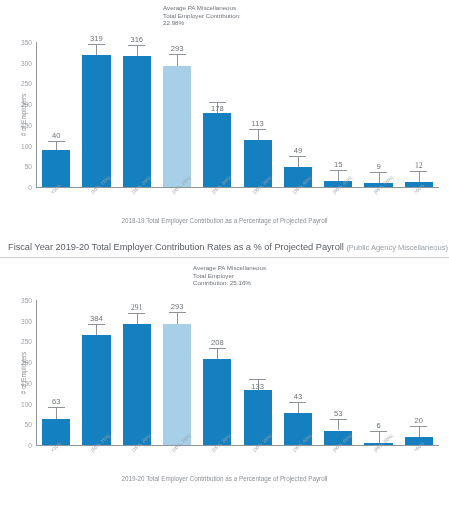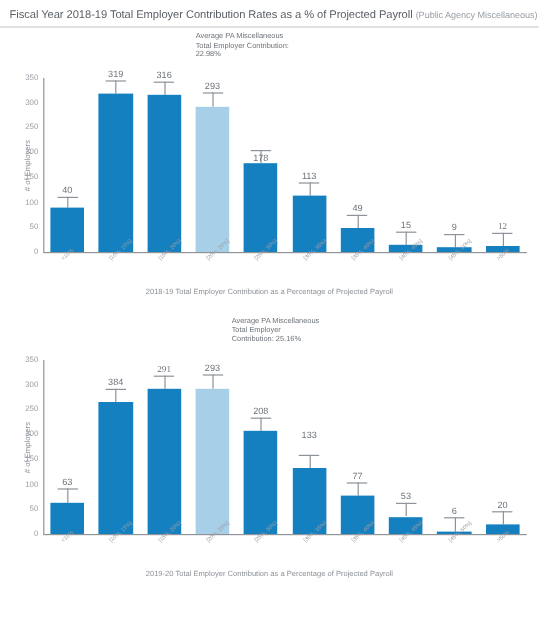--- a/index.html
+++ b/index.html
@@ -95,24 +95,20 @@
     font-size:6.2px;
     line-height:7.6px;
     color:#6d7278;
     white-space:nowrap;
   }
 </style>
 </head>
 <body>
 
 <div class="panel">
-  <div class="panel-header">
-    <span>Fiscal Year 2018-19 Total Employer Contribution Rates as a % of Projected Payroll</span>
-    <span class="sub">(Public Agency Miscellaneous)</span>
-  </div>
   <div class="chart-wrap" id="chart0">
       <div class="ylabel" style="top: 114.5px;"># of Employers</div>
       <div class="ytick" style="top: 187px; left: 8px; width: 24px;">0</div>
       <div class="ytick" style="top: 166.286px; left: 8px; width: 24px;">50</div>
       <div class="ytick" style="top: 145.571px; left: 8px; width: 24px;">100</div>
       <div class="ytick" style="top: 124.857px; left: 8px; width: 24px;">150</div>
       <div class="ytick" style="top: 104.143px; left: 8px; width: 24px;">200</div>
       <div class="ytick" style="top: 83.4286px; left: 8px; width: 24px;">250</div>
       <div class="ytick" style="top: 62.7143px; left: 8px; width: 24px;">300</div>
       <div class="ytick" style="top: 42px; left: 8px; width: 24px;">350</div>
@@ -171,20 +167,24 @@
       <div class="xtitle" style="top: 217px; left: 0px;">2018-19 Total Employer Contribution as a Percentage of Projected Payroll</div>
       <div class="annot" style="left: 163.05px; top: 4px;">
         <div>Average PA Miscellaneous</div>
         <div>Total Employer Contribution:</div>
         <div>22.98%</div>
       </div>
     </div>
 </div>
 
 <div class="panel">
+  <div class="panel-header">
+    <span>Fiscal Year 2019-20 Total Employer Contribution Rates as a % of Projected Payroll</span>
+    <span class="sub">(Public Agency Miscellaneous)</span>
+  </div>
   <div class="chart-wrap" id="chart1">
       <div class="ylabel" style="top: 114.5px;"># of Employers</div>
       <div class="ytick" style="top: 187px; left: 8px; width: 24px;">0</div>
       <div class="ytick" style="top: 166.286px; left: 8px; width: 24px;">50</div>
       <div class="ytick" style="top: 145.571px; left: 8px; width: 24px;">100</div>
       <div class="ytick" style="top: 124.857px; left: 8px; width: 24px;">150</div>
       <div class="ytick" style="top: 104.143px; left: 8px; width: 24px;">200</div>
       <div class="ytick" style="top: 83.4286px; left: 8px; width: 24px;">250</div>
       <div class="ytick" style="top: 62.7143px; left: 8px; width: 24px;">300</div>
       <div class="ytick" style="top: 42px; left: 8px; width: 24px;">350</div>
@@ -211,26 +211,26 @@
       <div class="barlabel" style="left: 177.05px; top: 44.4286px;">293</div>
       <div class="xtick" style="left: 171.05px; top: 191px;">[20%, 25%]</div>
       <div class="whisker" style="left: 217.35px; top: 89.6429px; height: 11.1857px;"></div>
       <div class="whisker-cap" style="left: 208.887px; top: 89.6429px; width: 16.926px;"></div>
       <div class="bar" style="position: absolute; left: 203.245px; top: 100.829px; width: 28.21px; height: 86.1714px;"></div>
       <div class="barlabel" style="left: 217.35px; top: 79.6429px;">208</div>
       <div class="xtick" style="left: 211.35px; top: 191px;">[25%, 30%]</div>
       <div class="whisker" style="left: 257.65px; top: 120.714px; height: 11.1857px;"></div>
       <div class="whisker-cap" style="left: 249.187px; top: 120.714px; width: 16.926px;"></div>
       <div class="bar" style="position: absolute; left: 243.545px; top: 131.9px; width: 28.21px; height: 55.1px;"></div>
-      <div class="barlabel" style="left: 257.65px; top: 100px;">133</div>
+      <div class="barlabel" style="left: 257.65px; top: 124px;">133</div>
       <div class="xtick" style="left: 251.65px; top: 191px;">[30%, 35%]</div>
       <div class="whisker" style="left: 297.95px; top: 143.914px; height: 11.1857px;"></div>
       <div class="whisker-cap" style="left: 289.487px; top: 143.914px; width: 16.926px;"></div>
       <div class="bar" style="position: absolute; left: 283.845px; top: 155.1px; width: 28.21px; height: 31.9px;"></div>
-      <div class="barlabel" style="left: 297.95px; top: 133.914px;">77</div>
+      <div class="barlabel" style="left: 297.95px; top: 133.914px;">43</div>
       <div class="xtick" style="left: 291.95px; top: 191px;">[35%, 40%]</div>
       <div class="whisker" style="left: 338.25px; top: 161.314px; height: 11.1857px;"></div>
       <div class="whisker-cap" style="left: 329.787px; top: 161.314px; width: 16.926px;"></div>
       <div class="bar" style="position: absolute; left: 324.145px; top: 172.5px; width: 28.21px; height: 14.5px;"></div>
       <div class="barlabel" style="left: 338.25px; top: 151.314px;">53</div>
       <div class="xtick" style="left: 332.25px; top: 191px;">[40%, 45%]</div>
       <div class="whisker" style="left: 378.55px; top: 173.329px; height: 11.1857px;"></div>
       <div class="whisker-cap" style="left: 370.087px; top: 173.329px; width: 16.926px;"></div>
       <div class="bar" style="position: absolute; left: 364.445px; top: 184.514px; width: 28.21px; height: 2.48571px;"></div>
       <div class="barlabel" style="left: 378.55px; top: 163.329px;">6</div>

